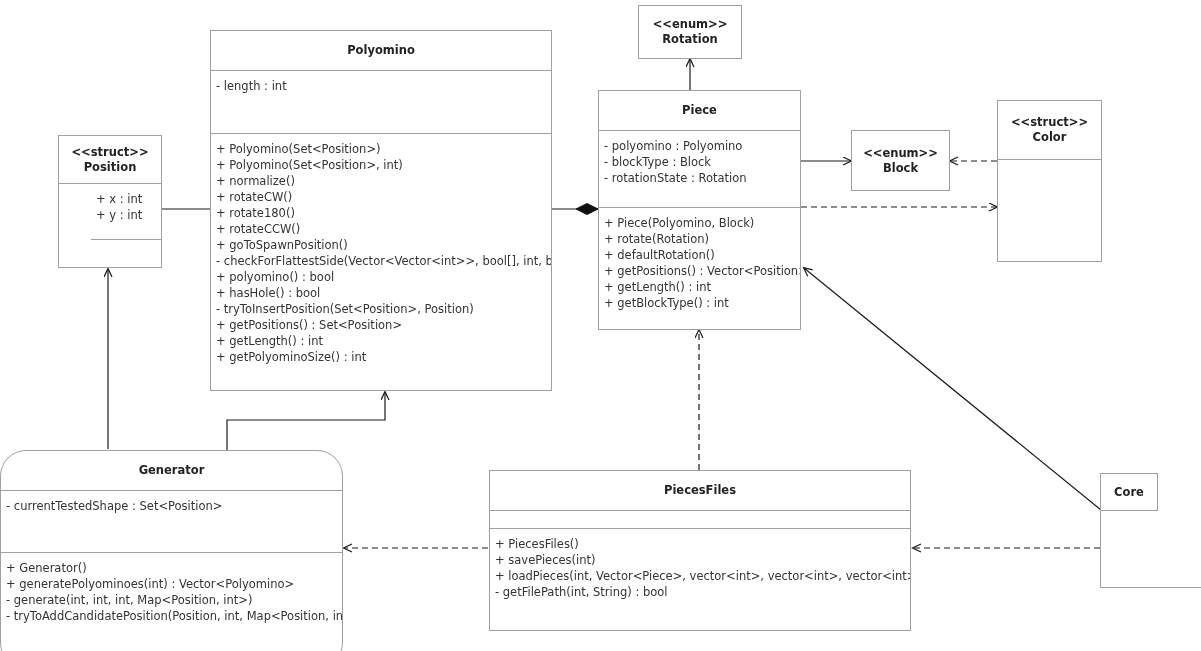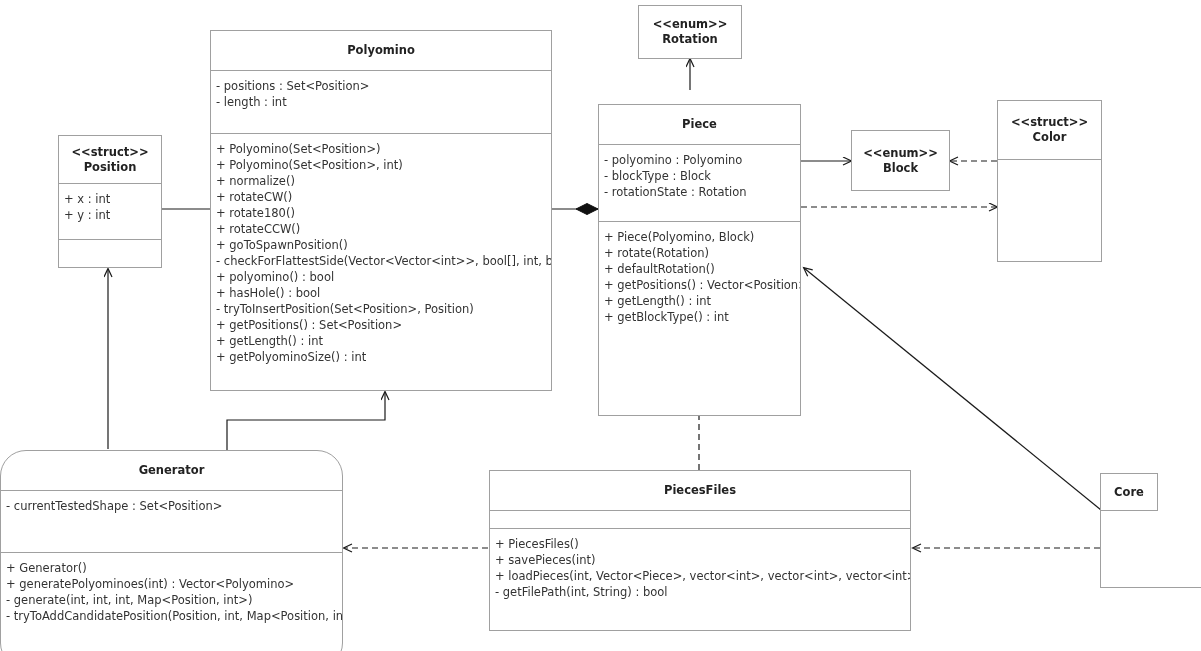--- a/index.html
+++ b/index.html
@@ -132,33 +132,32 @@
     <g>
       <line x1="1101" y1="510" x2="804" y2="268" stroke="#1a1a1a" stroke-width="1.2" marker-end="url(#openArrow)"></line>
     </g>
   </svg>
 
   <div class="uml-class" style="left:58px; top:135px; width:104px; height:133px;">
     <div class="uml-title" style="height:48px;">
       <span class="uml-stereotype">&lt;&lt;struct&gt;&gt;</span>
       <span>Position</span>
     </div>
-    <div class="uml-compartment" style="height:56px;">
+    <div class="uml-compartment" style="height:56px;margin-left:32px;">
       <span class="uml-member">+ x : int</span>
       <span class="uml-member">+ y : int</span>
     </div>
     <div class="uml-compartment last flex-fill"></div>
   </div>
 
   <div class="uml-class" style="left:210px; top:30px; width:342px; height:361px;">
     <div class="uml-title" style="height:40px;">
       <span>Polyomino</span>
     </div>
     <div class="uml-compartment" style="height:63px;">
-      <span class="uml-member">- positions : Set&lt;Position&gt;</span>
       <span class="uml-member">- length : int</span>
     </div>
     <div class="uml-compartment last flex-fill">
       <span class="uml-member">+ Polyomino(Set&lt;Position&gt;)</span>
       <span class="uml-member">+ Polyomino(Set&lt;Position&gt;, int)</span>
       <span class="uml-member">+ normalize()</span>
       <span class="uml-member">+ rotateCW()</span>
       <span class="uml-member">+ rotate180()</span>
       <span class="uml-member">+ rotateCCW()</span>
       <span class="uml-member">+ goToSpawnPosition()</span>
@@ -172,21 +171,21 @@
     </div>
   </div>
 
   <div class="uml-class" style="left:638px; top:5px; width:104px; height:54px;">
     <div class="uml-title no-border" style="height:52px;">
       <span class="uml-stereotype">&lt;&lt;enum&gt;&gt;</span>
       <span>Rotation</span>
     </div>
   </div>
 
-  <div class="uml-class" style="left:598px; top:104px; width:203px; height:312px;">
+  <div class="uml-class" style="left:598px; top:90px; width:203px; height:240px;">
     <div class="uml-title" style="height:40px;">
       <span>Piece</span>
     </div>
     <div class="uml-compartment" style="height:77px;">
       <span class="uml-member">- polyomino : Polyomino</span>
       <span class="uml-member">- blockType : Block</span>
       <span class="uml-member">- rotationState : Rotation</span>
     </div>
     <div class="uml-compartment last flex-fill">
       <span class="uml-member">+ Piece(Polyomino, Block)</span>

